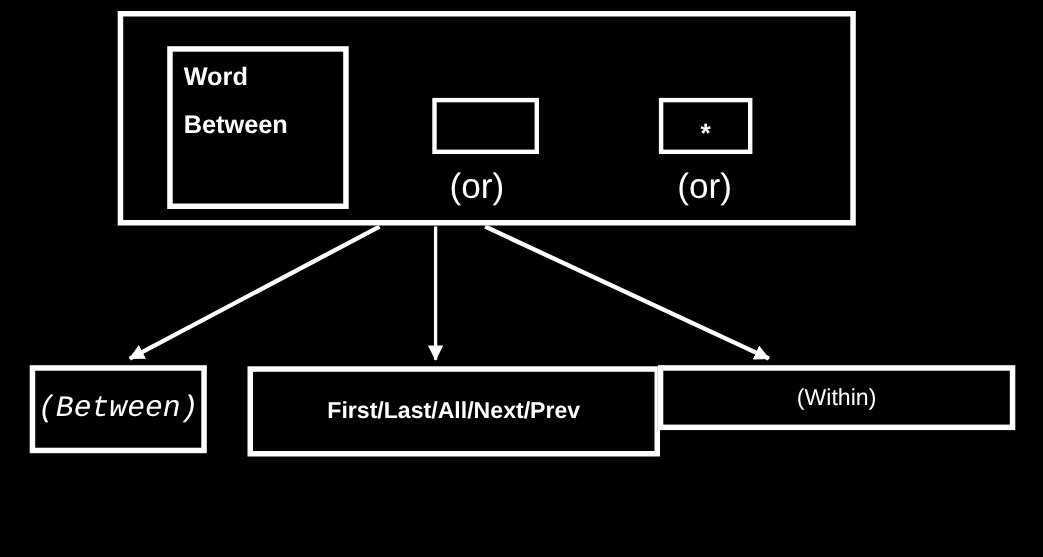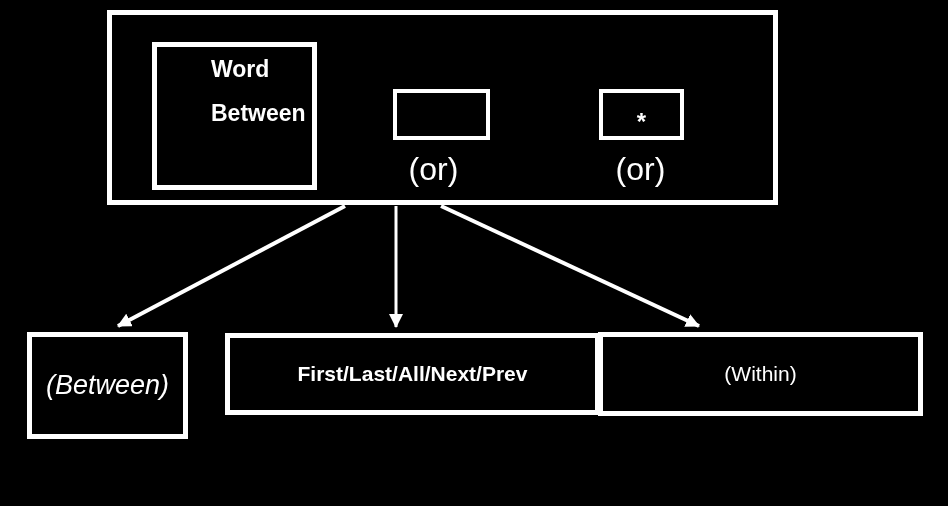--- a/index.html
+++ b/index.html
@@ -33,21 +33,20 @@
     left: 107px;
     top: 10px;
     width: 671px;
     height: 195px;
   }
   .type-box {
     left: 152px;
     top: 42px;
     width: 165px;
     height: 148px;
-    padding-left: 44px;
   }
   .type-box .type-line {
     display: block;
     font-weight: bold;
     font-size: 23px;
     line-height: 44px;
     padding-left: 10px;
     white-space: nowrap;
   }
   .opt-box {
@@ -92,39 +91,39 @@
   .bottom-box {
     display: flex;
     align-items: center;
     justify-content: center;
     text-align: center;
   }
   .between-box {
     left: 27px;
     top: 332px;
     width: 161px;
-    height: 107px;
-    font-family: Liberation Sans, sans-serif;
+    height: 80px;
+    font-family: Liberation Mono, monospace;
     font-style: italic;
     font-size: 27px;
   }
   .flanp-box {
     left: 203px;
     top: 333px;
     width: 375px;
     height: 82px;
     font-weight: bold;
     font-size: 21px;
     margin-left: 22px;
   }
   .within-box {
     left: 598px;
     top: 332px;
     width: 325px;
-    height: 84px;
+    height: 59px;
     font-size: 21px;
   }
 </style>
 </head>
 <body>
 
 <div class="stage">
 
   <svg class="arrows" viewBox="0 0 948 506" xmlns="http://www.w3.org/2000/svg">
     <defs>

